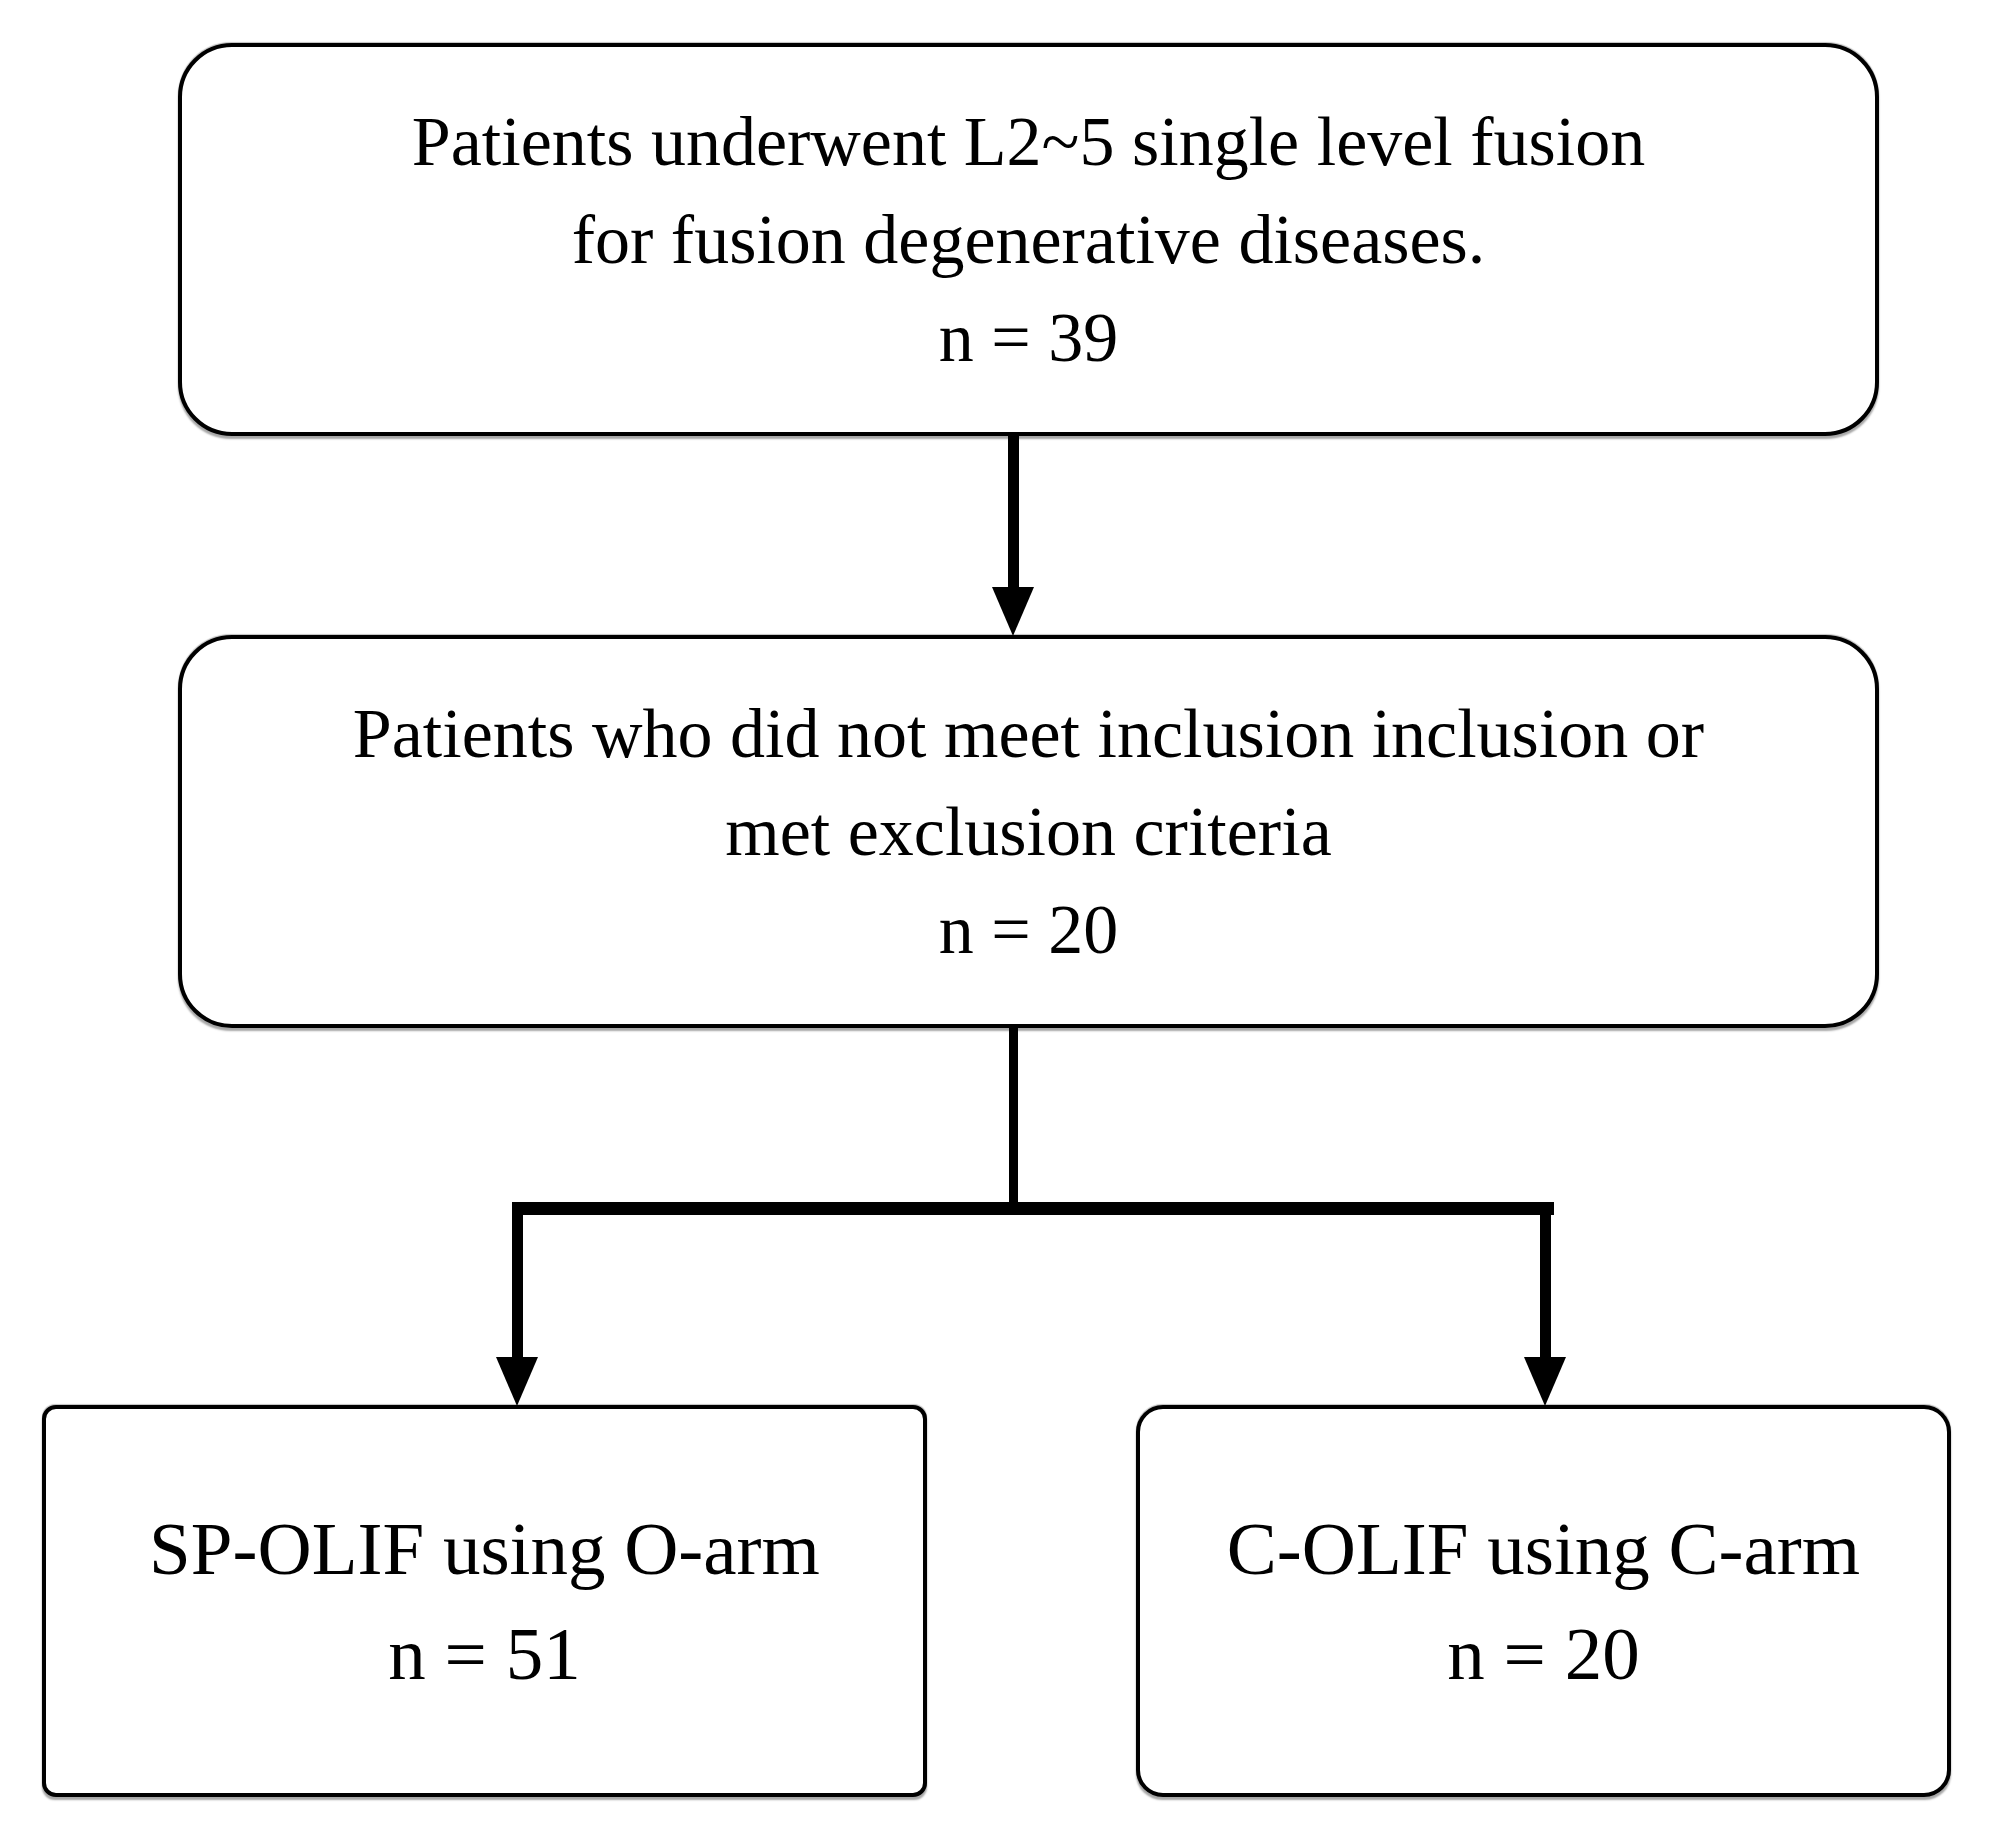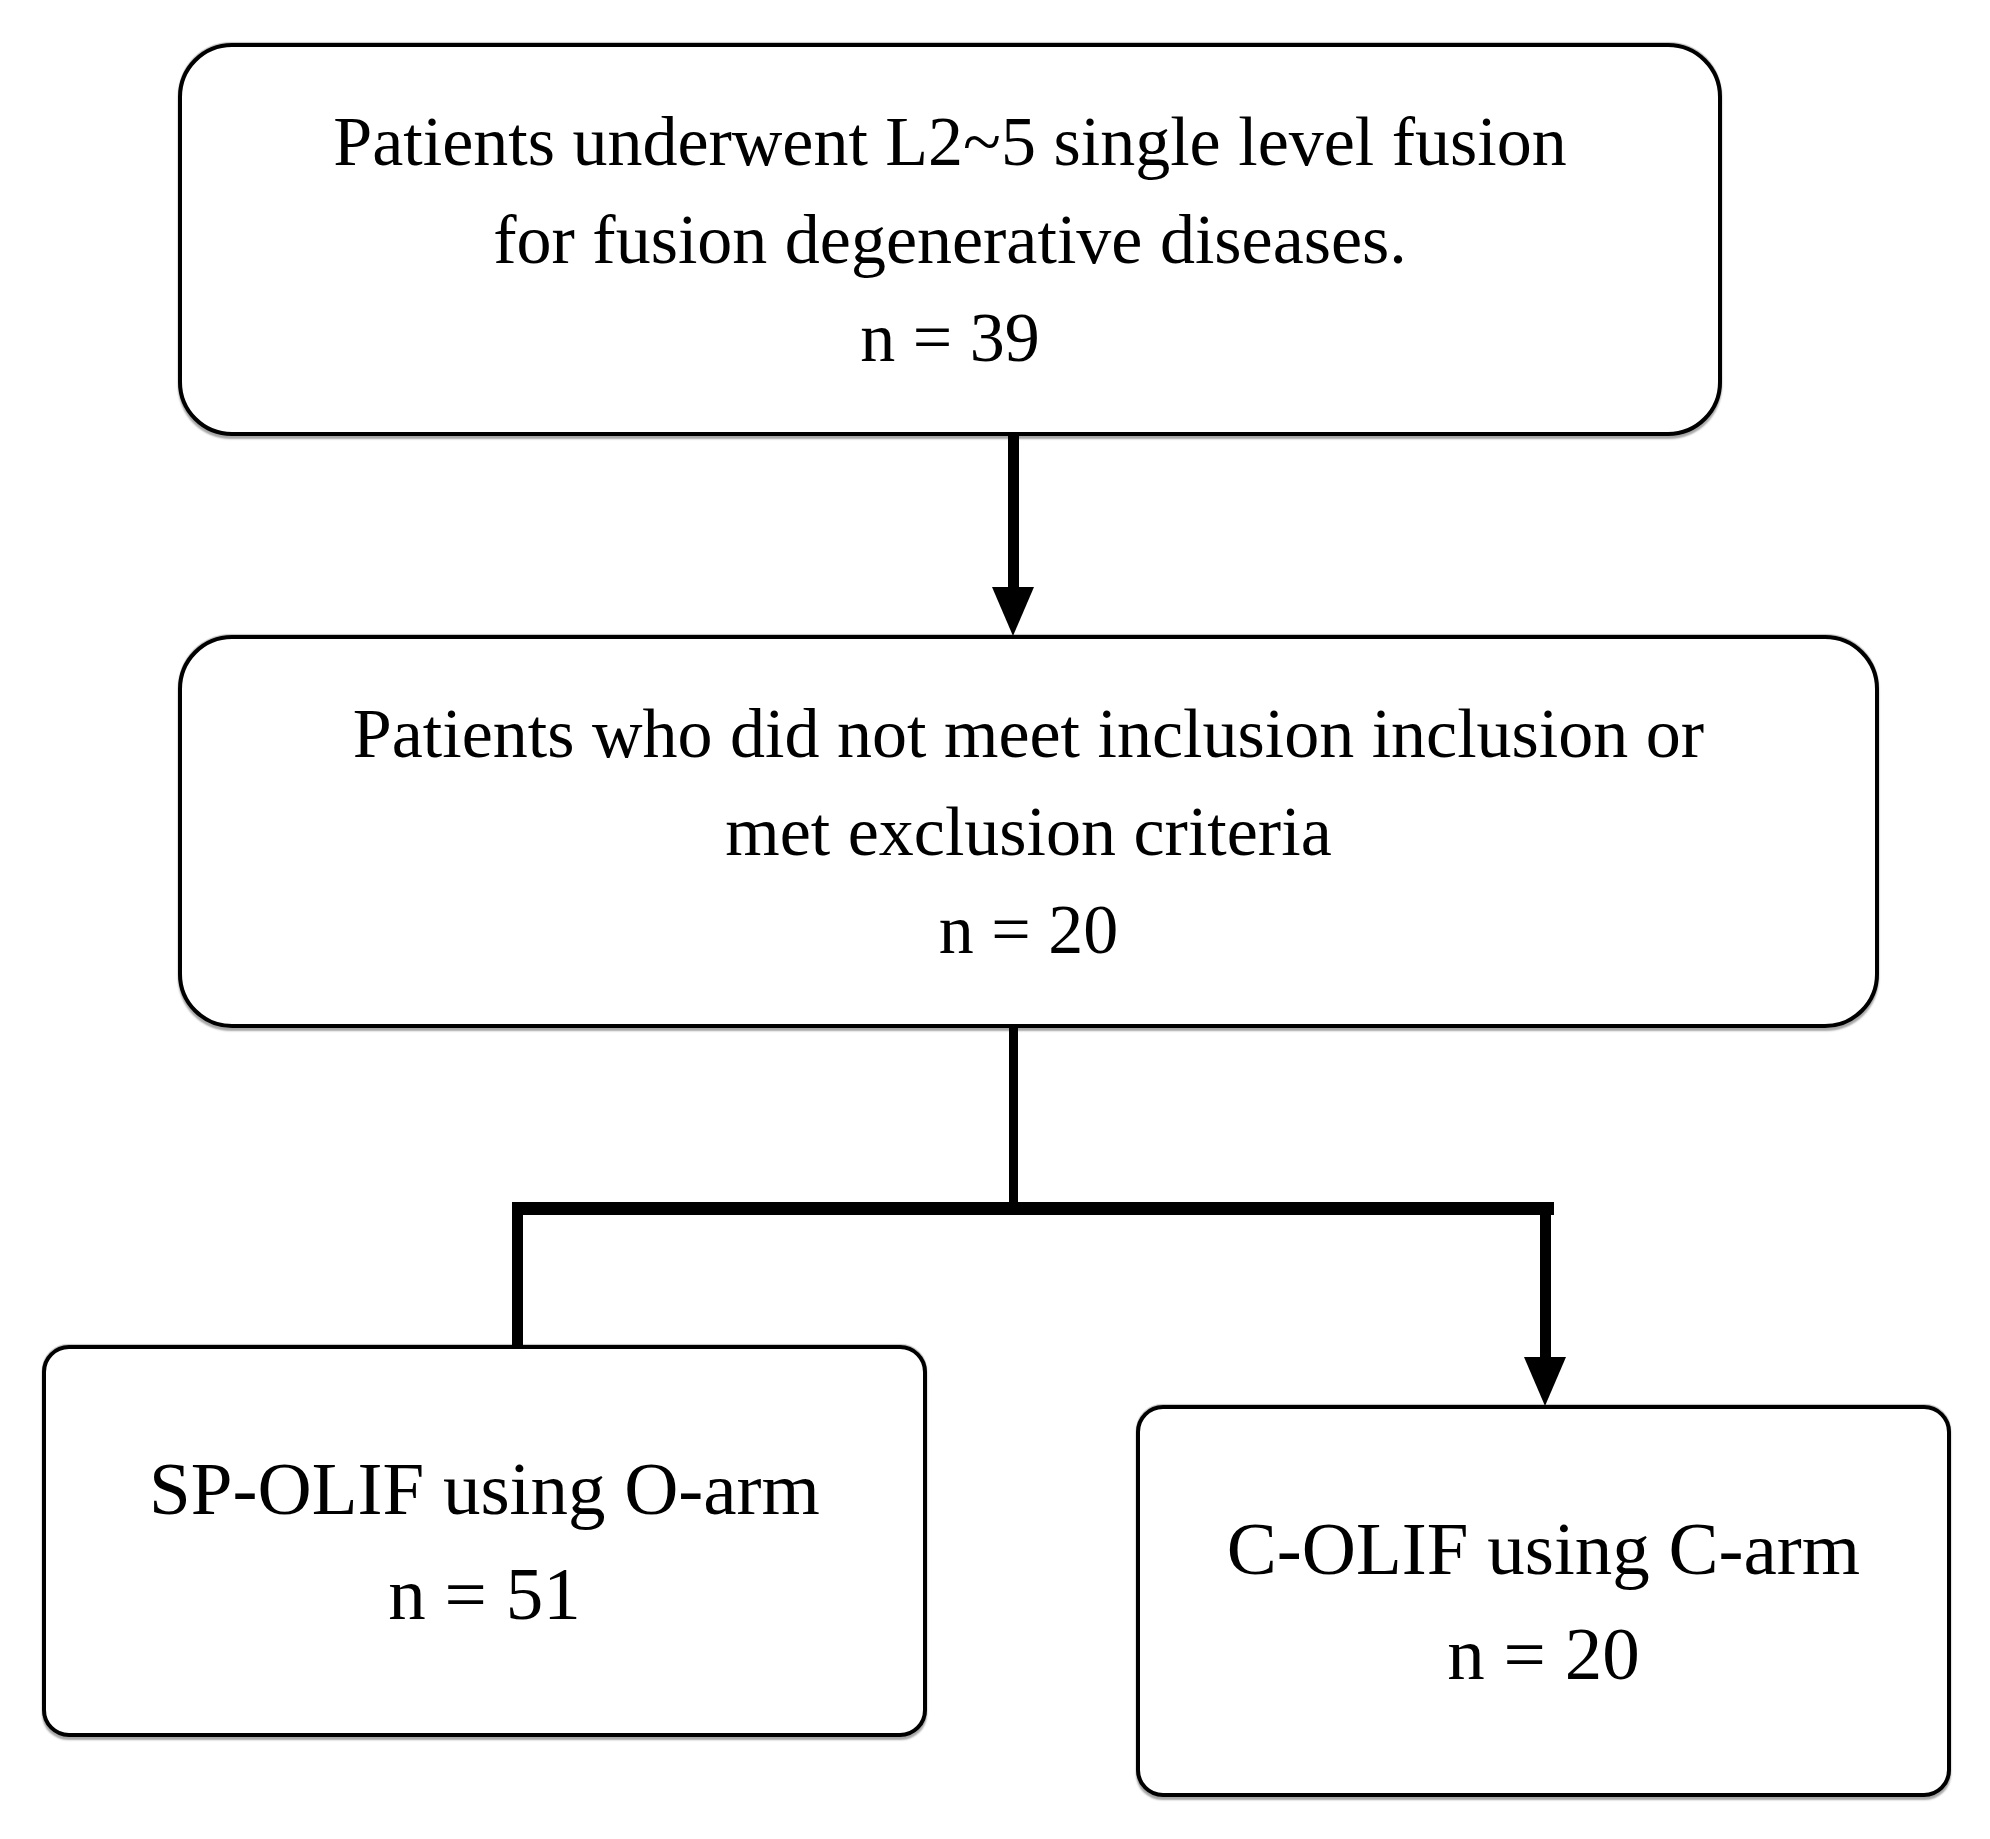--- a/index.html
+++ b/index.html
@@ -26,23 +26,23 @@
     align-items: center;
     justify-content: center;
     text-align: center;
     box-shadow: 0 3.7px 1.9px -0.9px rgba(0,0,0,0.35), 0 -1.9px 0.9px -0.9px rgba(0,0,0,0.25);
   }
   .node .tline {
     font-size: 70px;
     line-height: 98px;
     white-space: nowrap;
   }
-  .node-top    { left: 178px;  top: 43px;   width: 1544px; height: 393px; border-radius: 54px; }
+  .node-top    { left: 178px;  top: 43px;   width: 1701px; height: 393px; border-radius: 54px; }
   .node-mid    { left: 178px;  top: 635px;  width: 1701px; height: 393px; border-radius: 54px; }
-  .node-bl     { left: 42px;   top: 1345px; width: 885px;  height: 392px; border-radius: 27px; }
+  .node-bl     { left: 42px;   top: 1405px; width: 885px;  height: 392px; border-radius: 14px; }
   .node-br     { left: 1136px; top: 1405px; width: 815px;  height: 392px; border-radius: 27px; }
   .node-bl .tline, .node-br .tline { font-size: 75px; line-height: 105px; }
 
   .conn {
     position: absolute;
     background: #000000;
   }
   .arrowhead {
     position: absolute;
     width: 0;

